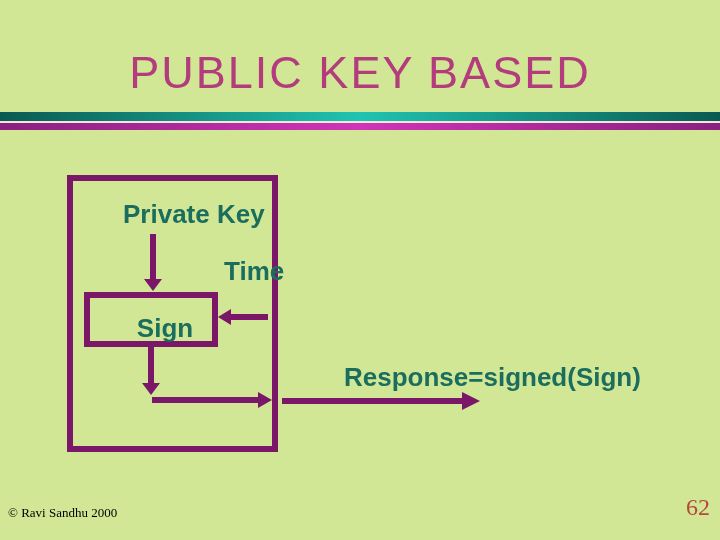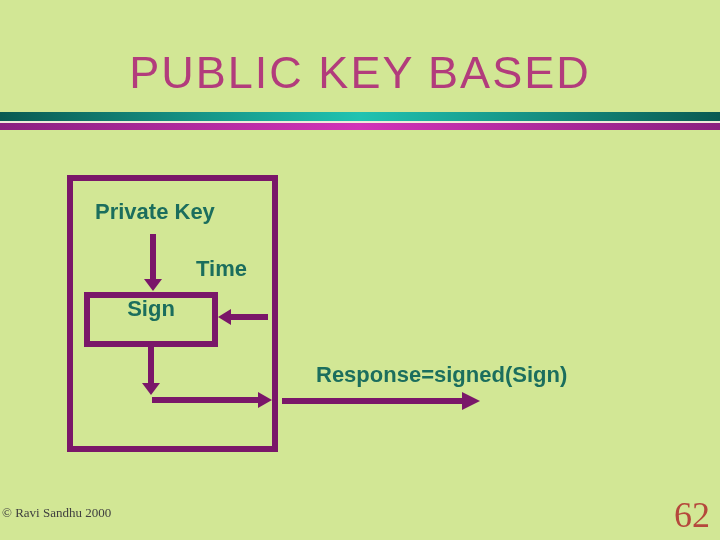--- a/index.html
+++ b/index.html
@@ -16,45 +16,45 @@
   .stripe{position:absolute;left:0;width:720px;}
   .stripe-teal{top:112px;height:9px;background:linear-gradient(to right,#0a5a52,#20c3b1 50%,#0a5a52);}
   .stripe-gap{top:121px;height:2px;background:#efe9da;}
   .stripe-magenta{top:123px;height:7px;background:linear-gradient(to right,#8a2080,#d233b8 50%,#8a2080);}
 
   .outer-box{
     position:absolute;left:67px;top:175px;width:211px;height:277px;
     border:6px solid #7a1769;box-sizing:border-box;background:transparent;
   }
   .diagram-label{
-    position:absolute;color:#1b6e5d;font-weight:bold;font-size:22px;
-    white-space:nowrap;line-height:1;
+    position:absolute;color:#1b6e5d;font-weight:bold;font-size:26px;
+    white-space:nowrap;line-height:1;margin-left:28px;
   }
   .lbl-private-key{left:95px;top:201px;}
   .lbl-time{left:196px;top:258px;}
   .lbl-response{left:316px;top:364px;}
   .sign-box{
     position:absolute;left:84px;top:292px;width:134px;height:55px;
     border:6px solid #7a1769;box-sizing:border-box;
-    display:flex;align-items:flex-start;justify-content:center;
+    display:flex;align-items:flex-end;justify-content:center;
   }
   .aline{position:absolute;background:#7a1769;}
   .ahead{position:absolute;width:0;height:0;}
   .head-down{border-left:9px solid transparent;border-right:9px solid transparent;border-top:12px solid #7a1769;}
   .head-left{border-top:8px solid transparent;border-bottom:8px solid transparent;border-right:13px solid #7a1769;}
   .head-right{border-top:8px solid transparent;border-bottom:8px solid transparent;border-left:14px solid #7a1769;}
   .head-right-lg{border-top:9px solid transparent;border-bottom:9px solid transparent;border-left:18px solid #7a1769;}
 
   .copyright{
-    position:absolute;left:2px;top:505px;
-    font-family:"Liberation Serif",serif;font-size:13px;color:#404040;
+    position:absolute;left:8px;top:505px;
+    font-family:"Liberation Serif",serif;font-size:13px;color:#000000;
   }
   .page-number{
     position:absolute;right:10px;top:494px;
-    font-family:"Liberation Serif",serif;font-size:36px;color:#b5483c;
+    font-family:"Liberation Serif",serif;font-size:24px;color:#b5483c;
   }
 </style>
 </head>
 <body>
 
 <div class="slide-title">PUBLIC KEY BASED</div>
 
 <div class="stripe stripe-teal"></div>
 <div class="stripe stripe-gap"></div>
 <div class="stripe stripe-magenta"></div>

